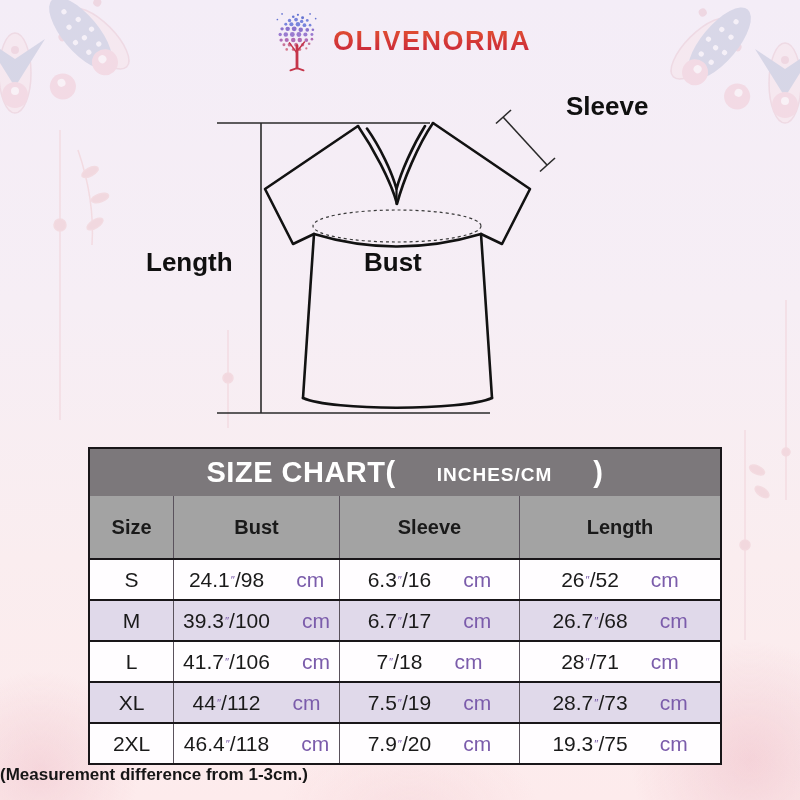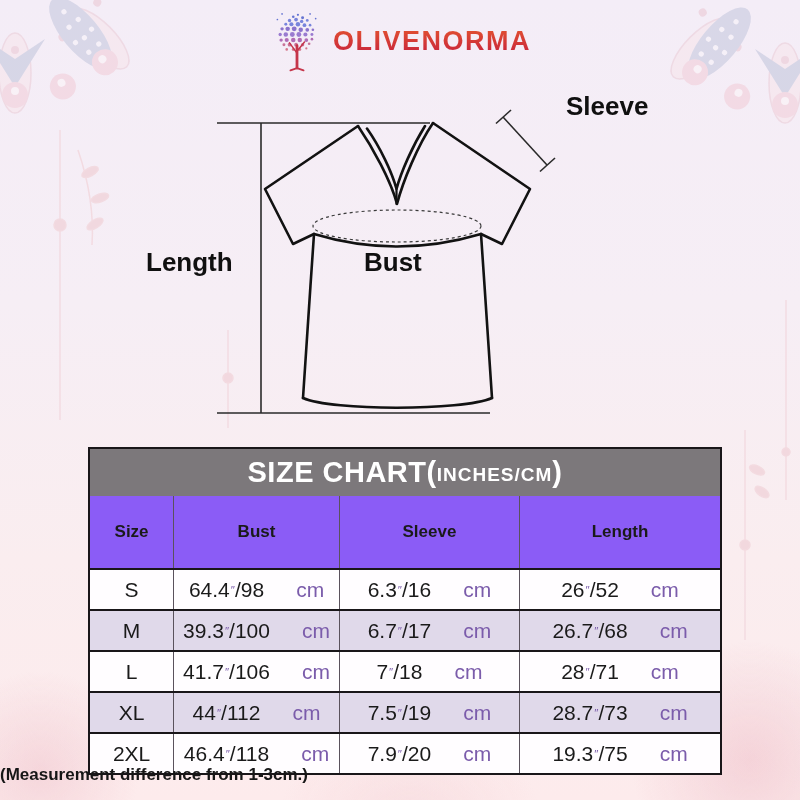--- a/index.html
+++ b/index.html
@@ -23,27 +23,27 @@
 
   
   .diagram{position:absolute;left:140px;top:85px;width:540px;height:365px;}
   .dlabel{position:absolute;font-size:26px;font-weight:bold;color:#101010;white-space:nowrap;}
   .dlabel.sleeve{left:426px;top:6px;}
   .dlabel.length{left:6px;top:162px;}
   .dlabel.bust{left:224px;top:162px;}
 
   
   .chart{position:absolute;left:88px;top:447px;width:630px;border:2px solid#191619;background:#fff;}
-  .title-bar{height:47px;background:#7c787b;color:#fff;display:flex;align-items:center;justify-content:center;letter-spacing:.5px;font-weight:bold;}
+  .title-bar{height:47px;background:#7c787b;color:#fff;display:flex;align-items:center;justify-content:center;letter-spacing:.5px;font-weight:bold;gap:41px;}
   .title-main,.title-end{font-size:29px;}
   .title-sub{font-size:19px;letter-spacing:1px;position:relative;top:2px;}
   .trow{display:grid;grid-template-columns:13.2% 26.3% 28.6% 31.9%;align-items:stretch;text-align:center;border-top:2px solid #191619;}
   .trow .cell{display:flex;align-items:center;justify-content:center;}
   .trow .cell + .cell{border-left:1px solid #5a525c;}
-  .trow.header{height:72px;background:#8b5cf6;font-weight:bold;font-size:17px;}
+  .trow.header{height:62px;background:#a3a3a3;font-weight:bold;font-size:20px;}
   .trow.data{height:39px;font-size:21px;}
   .trow.lav{background:#e0d9ea;}
   .trow.wht{background:#fffdff;}
   .unit{color:#7b5cab;margin-left:32px;}
   .im{font-size:.56em;vertical-align:.55em;margin:0 1px;letter-spacing:-1px;}
 
   .note{position:absolute;top:765px;left:0;width:100%;text-align:left;font-size:17px;font-weight:bold;color:#161616;}
 </style>
 </head>
 <body>
@@ -247,21 +247,21 @@
     <div class="trow header" style="border-top:none">
       <div class="cell">Size</div>
       <div class="cell">Bust</div>
       <div class="cell">Sleeve</div>
       <div class="cell">Length</div>
     </div>
 
     <div class="trow data wht">
       <div class="cell">S</div>
       <div class="cell">
-          <span>64.4</span>
+          <span>24.1</span>
           <span class="unit im">″</span>
           <span>/</span>
           <span>98</span>
           <span class="unit">cm</span>
         </div>
       <div class="cell">
           <span>6.3</span>
           <span class="unit im">″</span>
           <span>/</span>
           <span>16</span>

